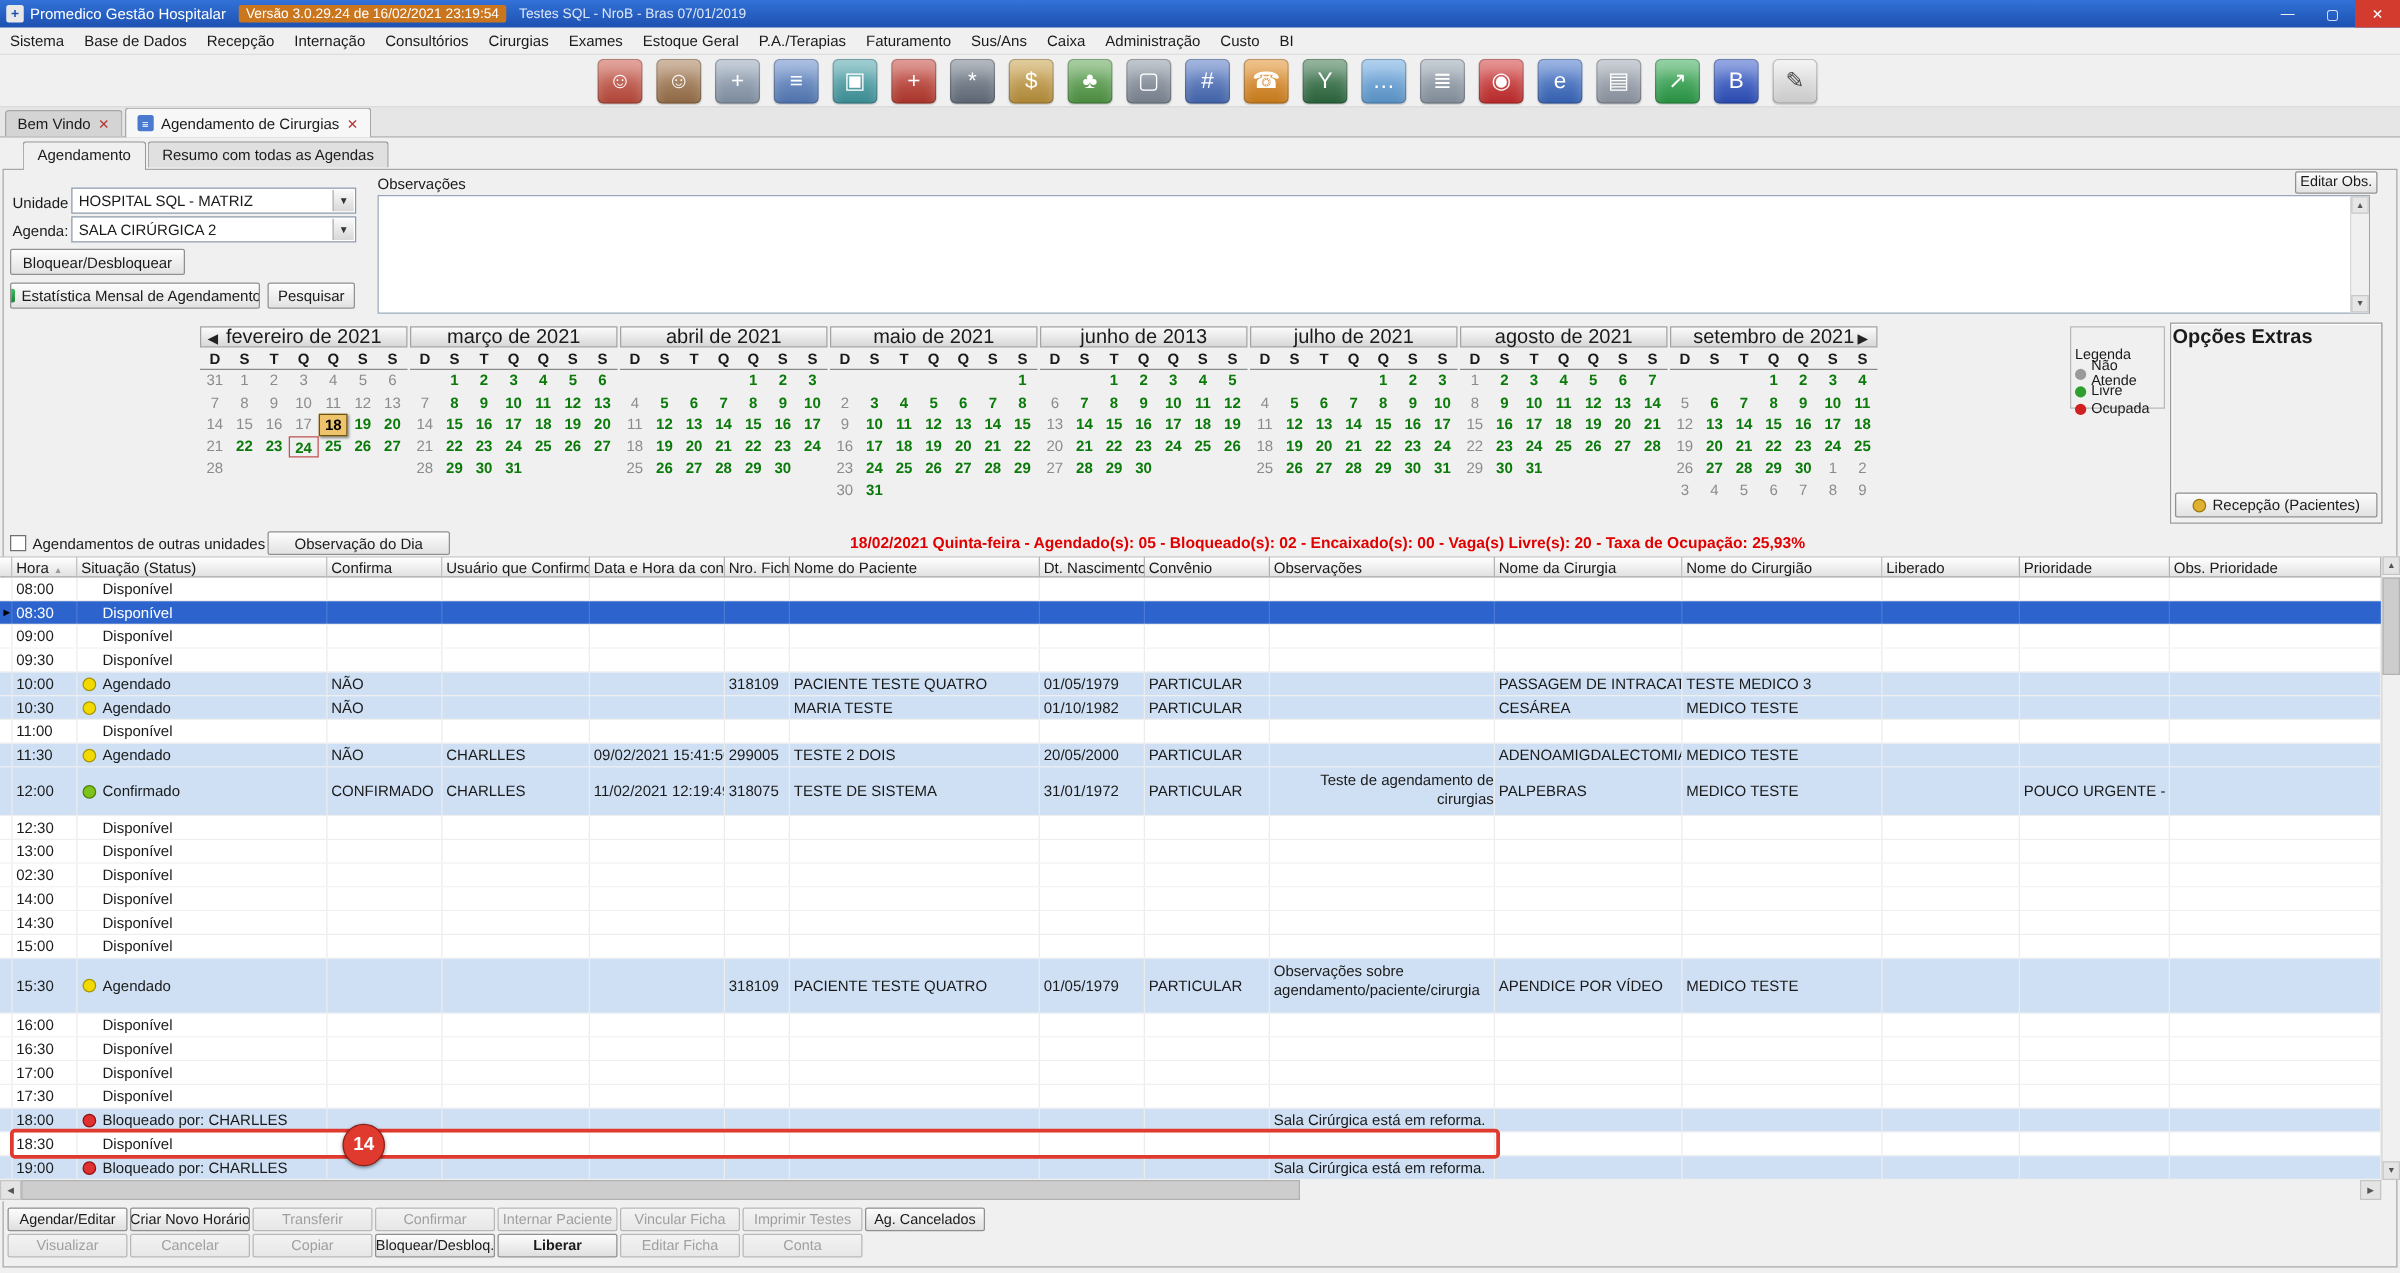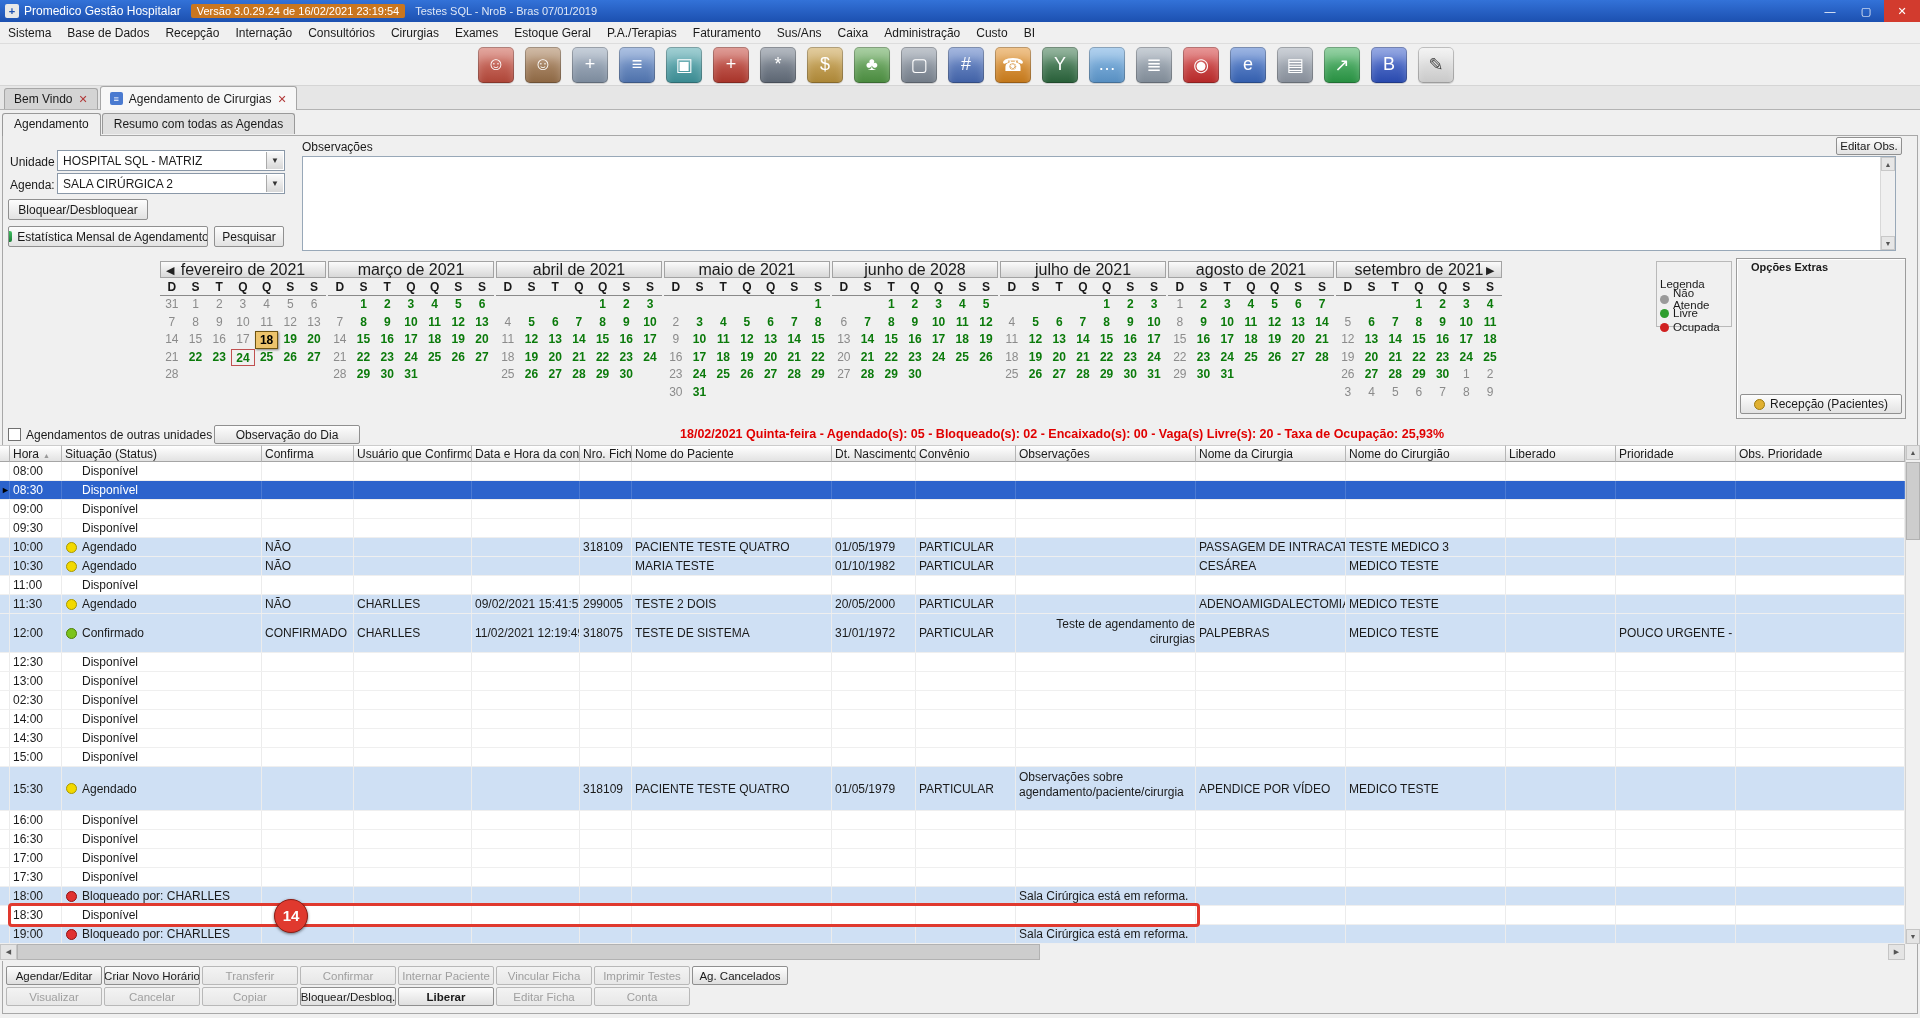--- a/index.html
+++ b/index.html
@@ -33,21 +33,21 @@
   .tab{height:21px;display:flex;align-items:center;gap:6px;padding:0 9px;font-size:12px;
     background:#d4d4d4;border:1px solid #a6a6a6;border-bottom:none;border-radius:3px 3px 0 0;}
   .tab.active{background:#f7f7f7;height:24px;margin-bottom:-1px;}
   .tab-close::after{content:"✕";color:#b23a3a;font-size:11px;font-weight:bold;}
   .tab-icon{width:13px;height:13px;background:#4a7ad0;color:#fff;border-radius:2px;
     display:flex;align-items:center;justify-content:center;font-size:9px;}
   .tab-icon::after{content:"≡";}
   
   .main-panel{position:absolute;left:2px;top:135px;width:1916px;height:879px;
     border:1px solid #a8a8a8;background:#f0f0f0;z-index:1;}
-  .subtabbar{position:absolute;top:113px;left:2px;height:23px;display:flex;gap:1px;z-index:3;}
+  .subtabbar{position:absolute;top:113px;left:18px;height:23px;display:flex;gap:1px;z-index:3;}
   .subtab{height:21px;padding:3px 11px;font-size:12px;background:#e0e0e0;
     border:1px solid #999;border-bottom:none;border-radius:3px 3px 0 0;}
   .subtab.active{background:#f0f0f0;height:23px;font-weight:normal;position:relative;z-index:4;}
   
   .lbl{position:absolute;font-size:12px;z-index:5;}
   #lbl-unidade{left:10px;top:155px;}
   #lbl-agenda{left:10px;top:178px;}
   #lbl-observacoes{left:302px;top:140px;}
   .combo{position:absolute;height:21px;background:#fff;border:1px solid #8a98a8;
     font-size:12px;display:flex;align-items:center;padding:0 20px 0 5px;z-index:5;overflow:hidden;white-space:nowrap;}
@@ -88,21 +88,21 @@
   .day.t{border:1px solid #c05050;color:#0b7a0b;font-weight:bold;}
   .cal-arrow{position:absolute;top:264px;font-size:11px;color:#222;z-index:6;}
   #cal-prev{left:166px;} #cal-next{left:1486px;}
   #legend{position:absolute;left:1656px;top:261px;width:76px;height:66px;border:1px solid #b9b9b9;
     font-size:11.5px;padding:16px 3px;z-index:5;}
   .leg-title{margin-bottom:2px;}
   .leg-item{display:flex;align-items:center;height:14px;}
   .leg-dot{width:9px;height:9px;border-radius:50%;margin-right:4px;flex:none;}
   #opcoes{position:absolute;left:1736px;top:258px;width:170px;height:161px;border:1px solid #9c9c9c;
     box-shadow:inset 1px 1px 0 #fff;background:#f0f0f0;z-index:5;}
-  .opcoes-title{font-weight:bold;font-size:11px;padding:2px 14px;}
+  .opcoes-title{font-weight:bold;font-size:16px;padding:2px 1px;}
   #btn-recepcao{left:1740px;top:394px;width:162px;height:20px;}
   .recep-icon{width:11px;height:11px;border-radius:50%;background:#e0b030;border:1px solid #9c7a10;flex:none;}
   
   #chk-outras{position:absolute;left:8px;top:428px;width:13px;height:13px;background:#fff;
     border:1px solid #707070;z-index:5;}
   #lbl-outras{left:26px;top:428px;}
   #btn-obs-dia{left:214px;top:425px;width:146px;height:19px;}
   #status-red{position:absolute;left:680px;top:427px;font-size:12.5px;font-weight:bold;color:#e00000;z-index:5;}
   
   #thead{position:absolute;left:0;top:445px;display:flex;height:17px;z-index:6;}
@@ -489,21 +489,21 @@
         <span class="day x">30</span>
         <span class="day g">31</span>
         <span class="day"></span>
         <span class="day"></span>
         <span class="day"></span>
         <span class="day"></span>
         <span class="day"></span>
       </div>
     </div>
     <div class="month">
-      <div class="mhead">junho de 2028</div>
+      <div class="mhead">junho de 2013</div>
       <div class="dow">
         <span>D</span>
         <span>S</span>
         <span>T</span>
         <span>Q</span>
         <span>Q</span>
         <span>S</span>
         <span>S</span>
       </div>
       <div class="week">

